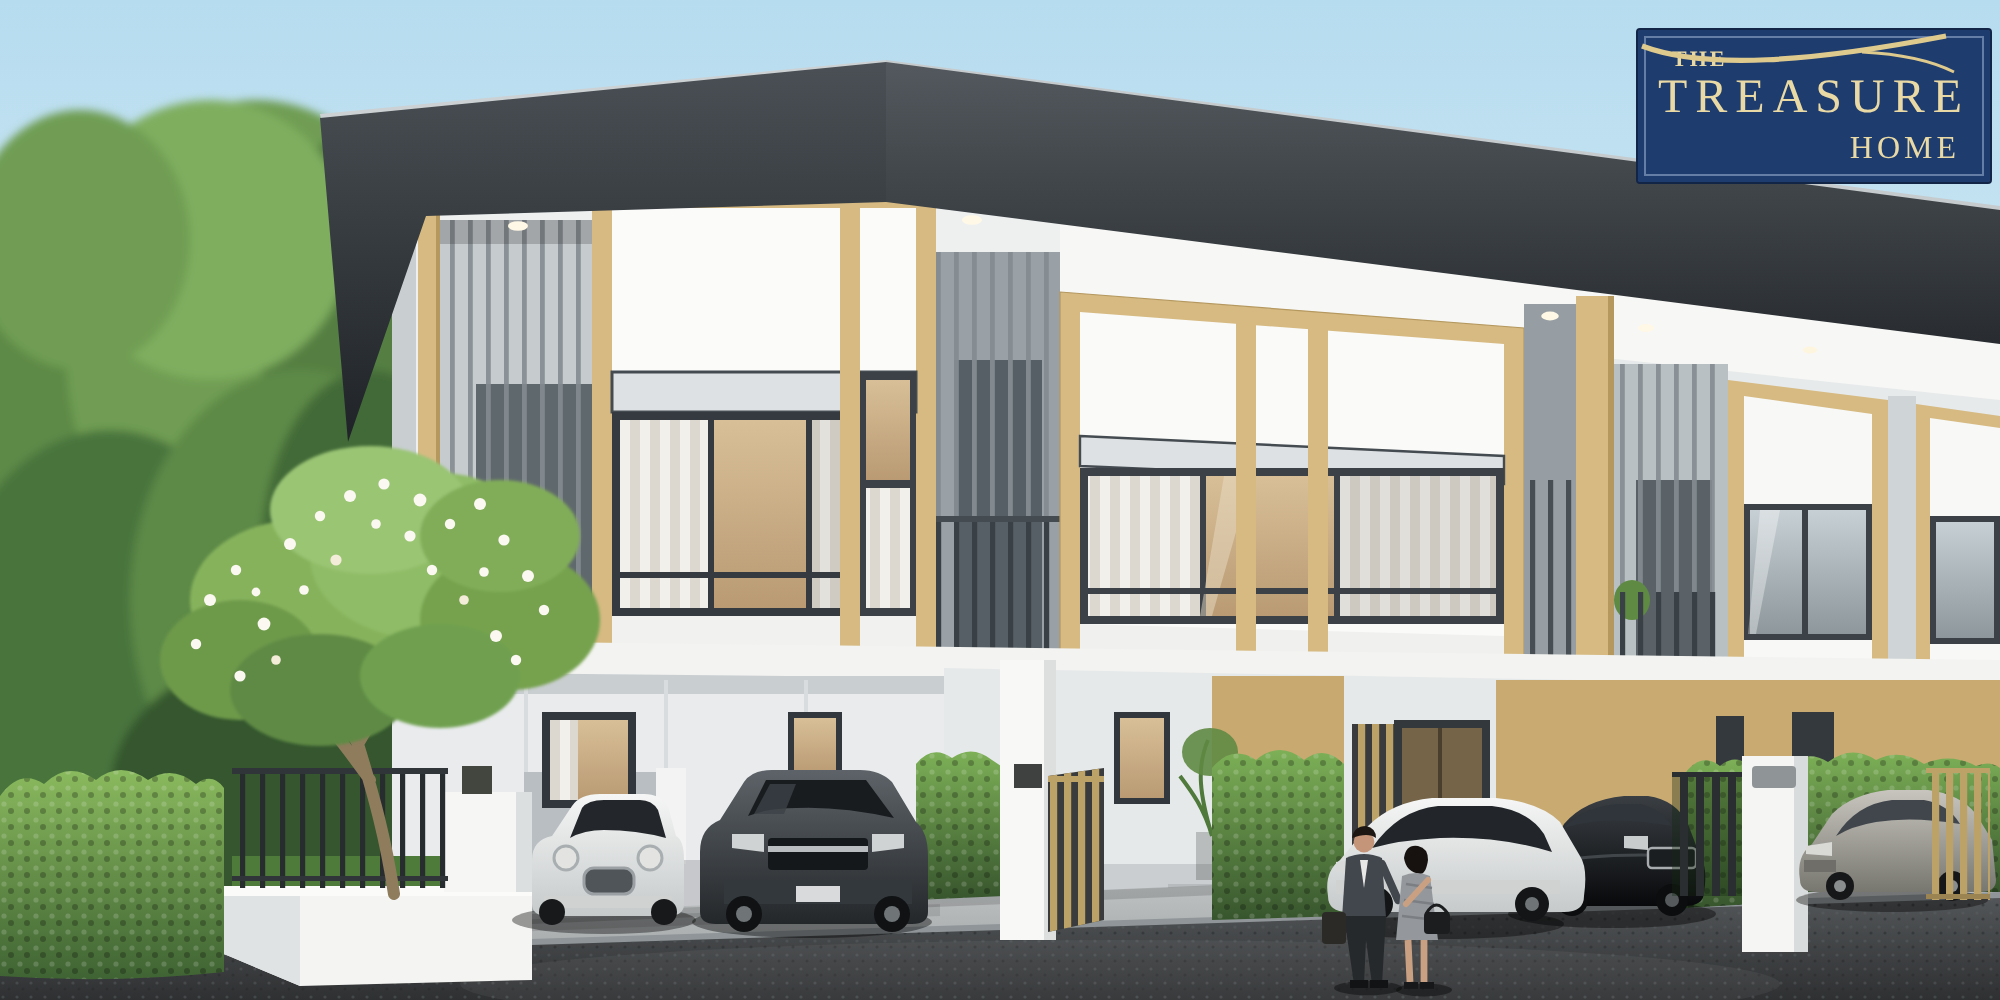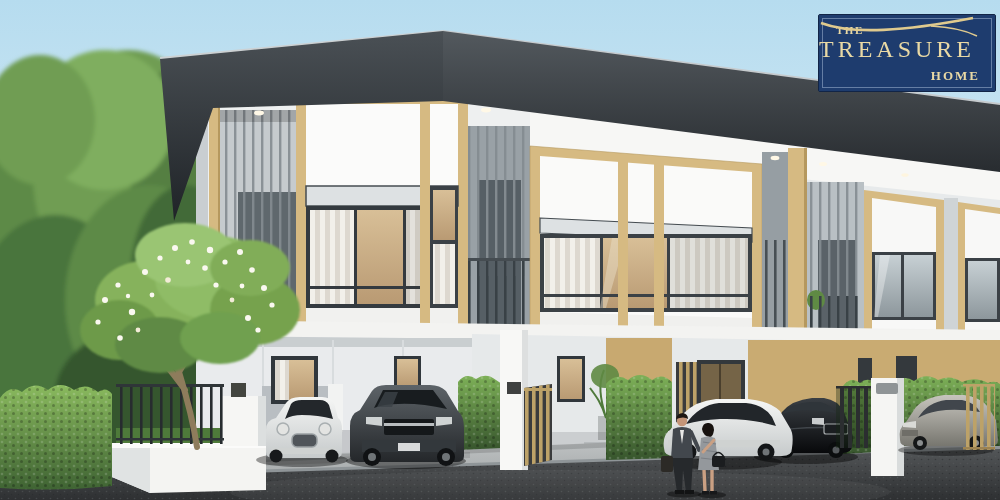--- a/index.html
+++ b/index.html
@@ -6,25 +6,25 @@
   .stage{position:relative;width:1000px;height:500px;overflow:hidden;
          font-family:"Liberation Sans", sans-serif;}
   .stage svg{position:absolute;left:0;top:0;}
   
   .logo{position:absolute;left:818px;top:14px;width:176px;height:76px;
         background:var(--logo-bg,#1e3c6e);border:1px solid var(--logo-border,#14294e);
         border-radius:2px;box-shadow:inset 0 0 0 3px var(--logo-bg,#1e3c6e),
                                      inset 0 0 0 4px rgba(160,180,212,.55);}
   .logo *{color:var(--logo-text,#e9d9a5);font-family:"Liberation Serif","DejaVu Serif",serif;}
   .logo-the{position:absolute;top:9px;left:17px;font-size:11px;font-weight:bold;letter-spacing:1.5px;}
-  .logo-treasure{position:absolute;top:21px;left:0;right:0;text-align:left;
+  .logo-treasure{position:absolute;top:21px;left:0;right:0;text-align:center;
                  font-size:24px;letter-spacing:4px;font-weight:normal;}
   .logo-swoosh{position:absolute;left:8px;bottom:11px;width:160px;height:22px;}
   .logo-swoosh path{fill:none;stroke:var(--logo-swoosh,#dfca8e);}
-  .logo-home{position:absolute;right:15px;bottom:7px;font-size:13px;font-weight:bold;letter-spacing:2px;}
+  .logo-home{position:absolute;right:15px;bottom:7px;font-size:16px;font-weight:normal;letter-spacing:2px;}
   .tan{fill:var(--accent-tan,#d6ba82);}
 </style>
 </head>
 <body>
 
 <div class="stage">
 <svg width="1000" height="500" viewBox="0 0 1000 500">
   <defs>
     <linearGradient id="gSky" x1="0" y1="0" x2="0" y2="1">
       <stop offset="0" stop-color="#b6dcef"></stop>

